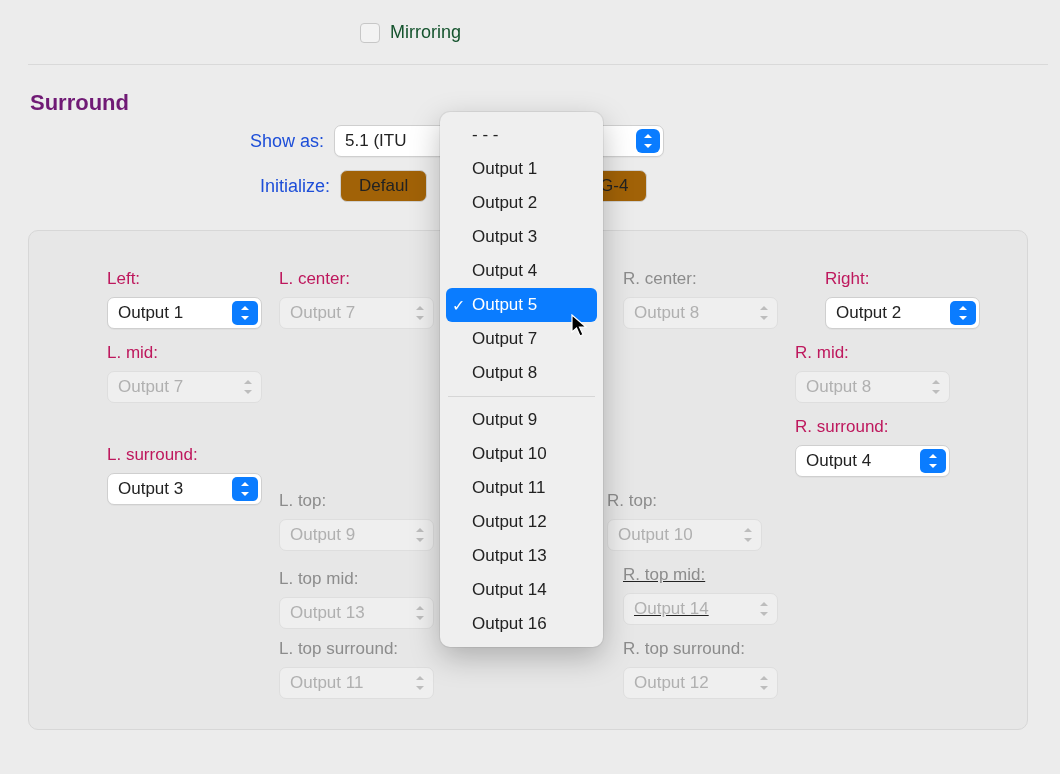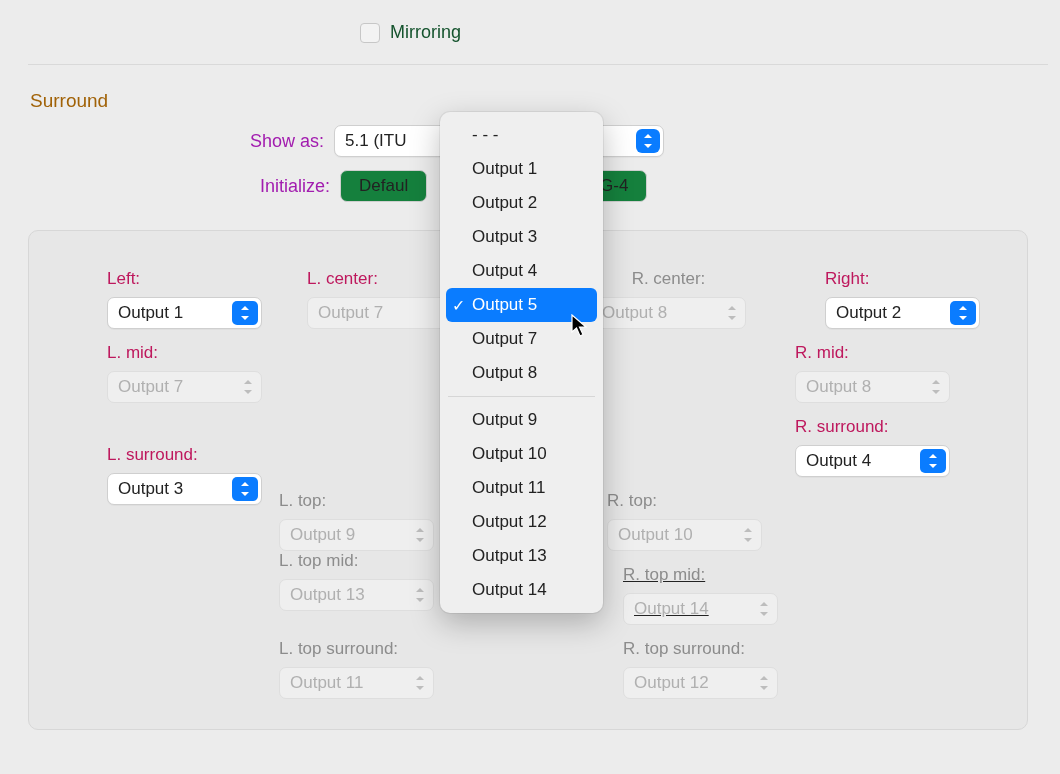--- a/index.html
+++ b/index.html
@@ -31,28 +31,28 @@
 
     .divider {
       position: absolute;
       top: 64px; left: 28px; right: 12px; height: 1px;
       background: #d9d9d9;
     }
 
     .section-title {
       position: absolute;
       top: 90px; left: 30px;
-      font-weight: 400;
-      font-size: 19px;
-      color: #a16207;
+      font-weight: 700;
+      font-size: 22px;
+      color: #701a75;
     }
 
     .show-as { position: absolute; top: 125px; left: 250px; display:flex; align-items:center; }
     .initialize { position: absolute; top: 170px; left: 260px; display:flex; align-items:center; }
-    .rlabel { color: #a21caf; font-size: 18px; margin-right: 10px; }
+    .rlabel { color: #1d4ed8; font-size: 18px; margin-right: 10px; }
 
     .popup {
       background: #fff;
       border: 1px solid #cfcfcf;
       border-radius: 7px;
       box-shadow: 0 1px 1px rgba(0,0,0,0.04);
       display: inline-flex;
       align-items: center;
       padding: 5px 10px;
       font-size: 17px;
@@ -64,21 +64,21 @@
       position: absolute;
       right: 3px; top: 3px; bottom: 3px;
       width: 24px;
       background: #0a7cff;
       border-radius: 6px;
       display:flex;align-items:center;justify-content:center;
     }
     .popup .caret svg { display:block; }
 
     .init-btn {
-      background: #15803d;
+      background: #a16207;
       border: 1px solid #cfcfcf;
       border-radius: 7px;
       padding: 5px 18px;
       font-size: 17px;
       color: #222;
     }
     .init-2 { position:absolute; top:170px; left:565px; }
 
     .panel {
       position: absolute;
@@ -203,21 +203,21 @@
     <div class="select enabled">
       <span>Output 1</span>
       <span class="scaret">
           <svg width="10" height="16" viewBox="0 0 10 16">
             <path d="M5 1 L9 5 L1 5 Z M5 15 L1 11 L9 11 Z" fill="#fff"></path>
           </svg>
         </span>
     </div>
   </div>
 
-  <div class="cell" style="top:38px; left:250px;margin-left:28px;">
+  <div class="cell" style="top:38px; left:250px;">
     <span class="clabel">L. center:</span>
     <div class="select disabled">
       <span>Output 7</span>
       <span class="scaret">
           <svg width="10" height="14" viewBox="0 0 10 14">
             <path d="M5 0 L9 4 L1 4 Z M5 14 L1 10 L9 10 Z" fill="#bdbdbd"></path>
           </svg>
         </span>
     </div>
   </div>
@@ -226,21 +226,21 @@
     <span class="scaret">
         <svg width="8" height="14" viewBox="0 0 8 14">
           <path d="M4 1 L7 4 L1 4 Z M4 13 L1 10 L7 10 Z" fill="#fff"></path>
         </svg>
       </span>
   </div>
   <div class="center-peek narrow" style="top:145px; left:563px;">
     <span class="scaret"></span>
   </div>
 
-  <div class="cell" style="top:38px; left:562px;text-align:center;">
+  <div class="cell" style="top:38px; left:594px;">
     <span class="clabel dim">R. center:</span>
     <div class="select disabled">
       <span>Output 8</span>
       <span class="scaret">
           <svg width="10" height="14" viewBox="0 0 10 14">
             <path d="M5 0 L9 4 L1 4 Z M5 14 L1 10 L9 10 Z" fill="#bdbdbd"></path>
           </svg>
         </span>
     </div>
   </div>
@@ -321,21 +321,21 @@
     <div class="select disabled">
       <span>Output 10</span>
       <span class="scaret">
           <svg width="10" height="14" viewBox="0 0 10 14">
             <path d="M5 0 L9 4 L1 4 Z M5 14 L1 10 L9 10 Z" fill="#bdbdbd"></path>
           </svg>
         </span>
     </div>
   </div>
 
-  <div class="cell" style="top:320px; left:250px;">
+  <div class="cell" style="top:338px; left:250px;">
     <span class="clabel dim">L. top mid:</span>
     <div class="select disabled">
       <span>Output 13</span>
       <span class="scaret">
           <svg width="10" height="14" viewBox="0 0 10 14">
             <path d="M5 0 L9 4 L1 4 Z M5 14 L1 10 L9 10 Z" fill="#bdbdbd"></path>
           </svg>
         </span>
     </div>
   </div>
@@ -413,20 +413,23 @@
       <span>Output 11</span>
     </div>
   <div class="item">
       <span>Output 12</span>
     </div>
   <div class="item">
       <span>Output 13</span>
     </div>
   <div class="item">
       <span>Output 14</span>
+    </div>
+  <div class="item">
+      <span>Output 16</span>
     </div>
 </div>
 
 <div class="cursor">
   <svg width="20" height="24" viewBox="0 0 20 24">
       <path d="M2 1 L2 18 L6.5 14 L10 22 L13 20.5 L9.5 13 L16 13 Z" fill="#000" stroke="#fff" stroke-width="1.2"></path>
     </svg>
 </div>
 
 </body></html>

